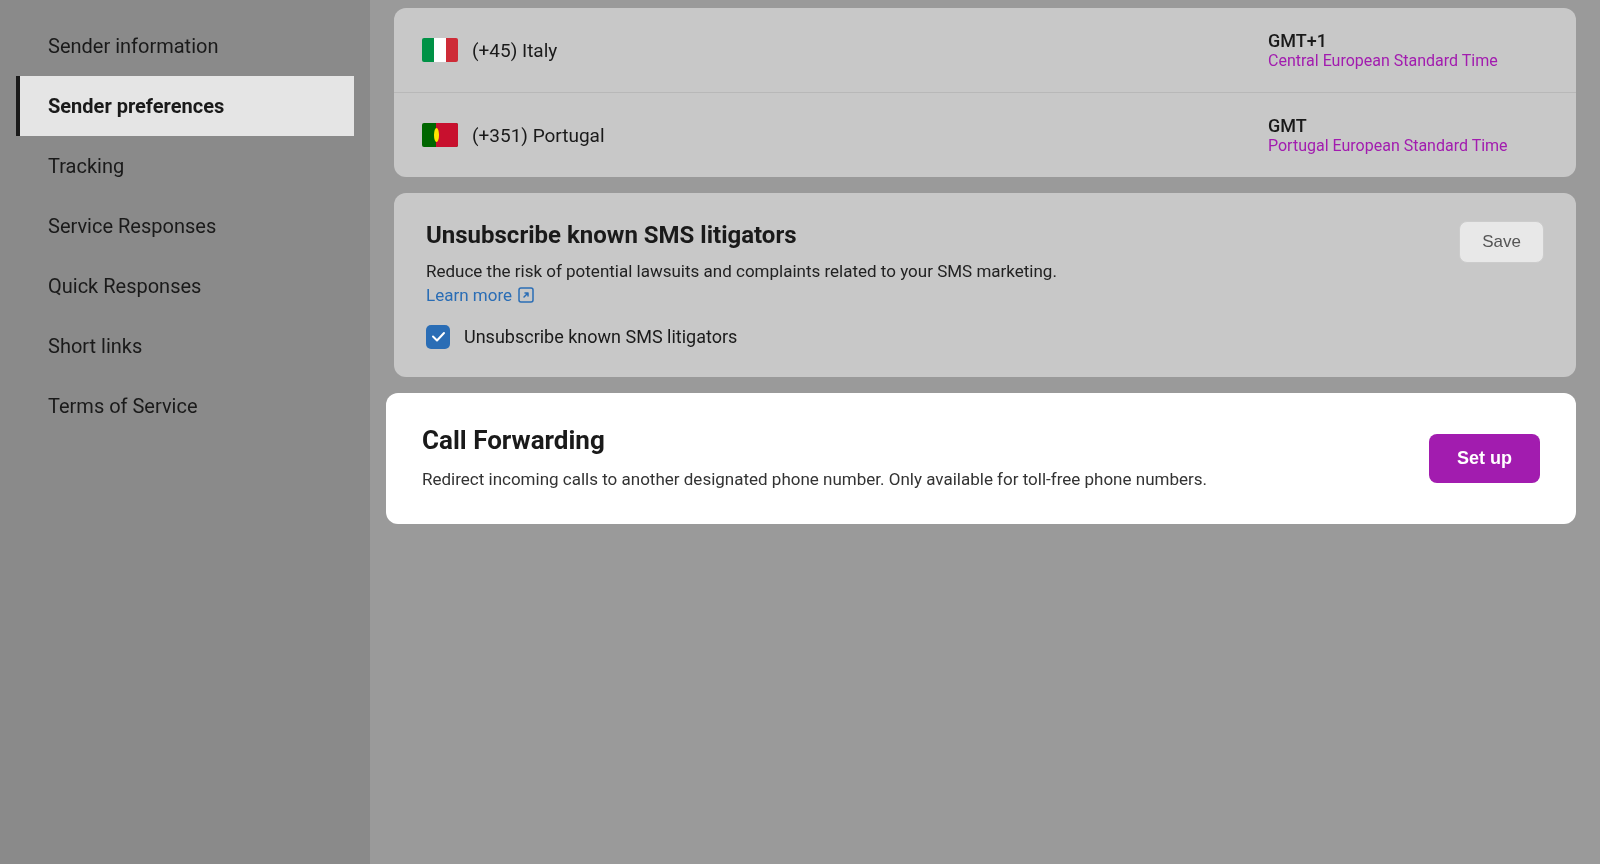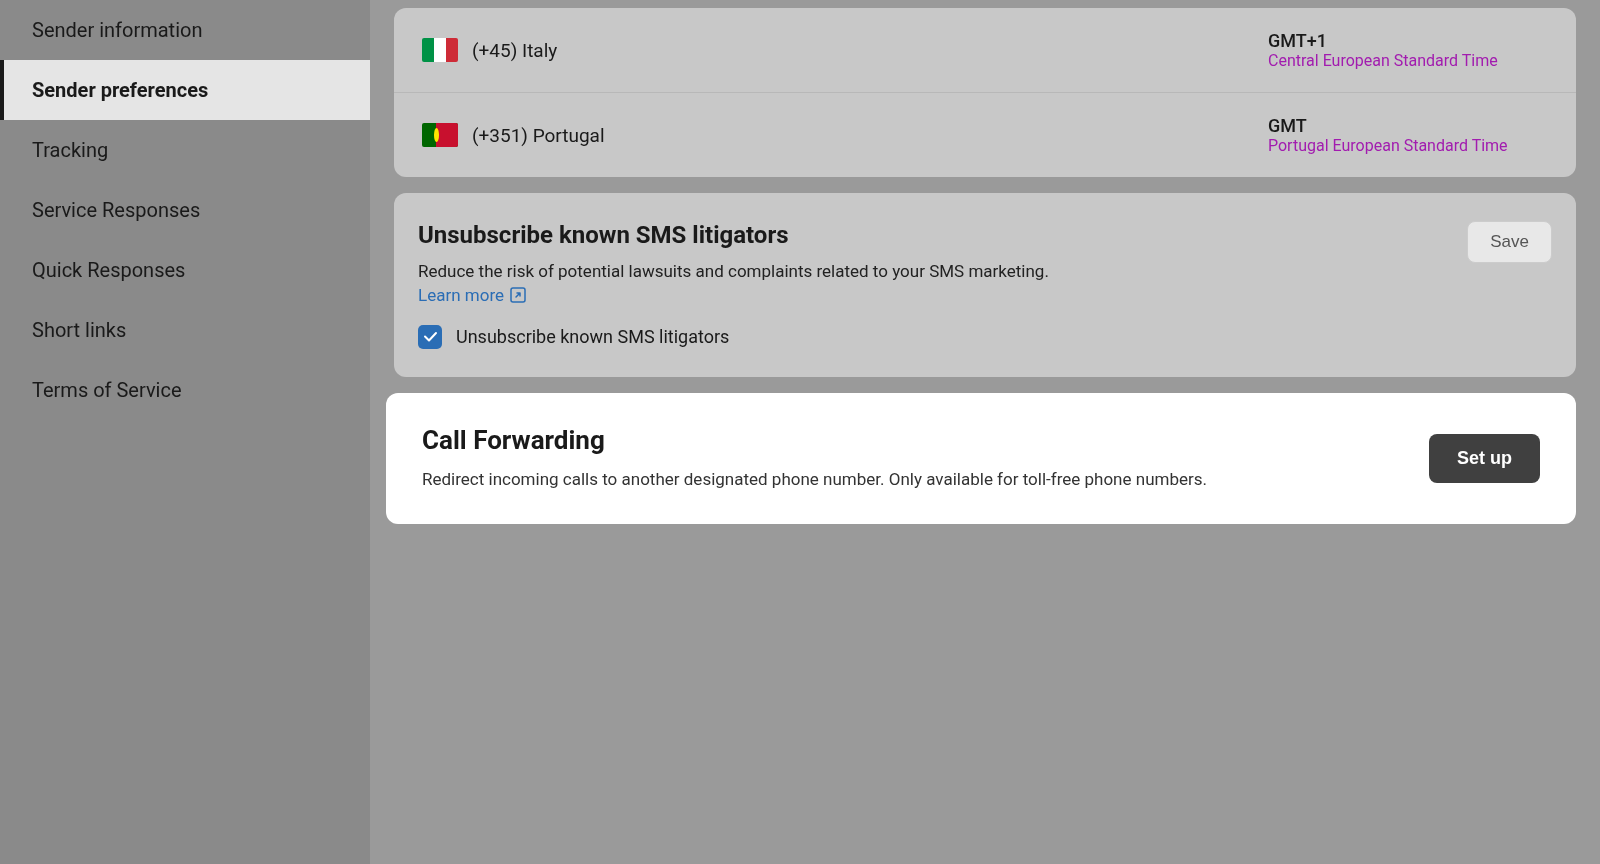--- a/index.html
+++ b/index.html
@@ -10,21 +10,21 @@
       width: 1600px;
       min-height: 864px;
       overflow: hidden;
     }
 
     
     .sidebar {
       width: 370px;
       min-width: 370px;
       background: #8a8a8a;
-      padding: 0;
+      padding: 16px;
       display: flex;
       flex-direction: column;
     }
 
     .sidebar-item {
       padding: 18px 28px;
       font-size: 20px;
       color: #1a1a1a;
       cursor: pointer;
       border-left: 4px solid transparent;
@@ -127,21 +127,21 @@
     .timezone-full {
       font-size: 16px;
       color: #a21caf;
     }
 
     
     .unsubscribe-card {
       background: #c8c8c8;
       border-radius: 12px;
       margin: 0 24px 16px 24px;
-      padding: 28px 24px;
+      padding: 28px 32px;
       display: flex;
       align-items: flex-start;
       justify-content: space-between;
       gap: 20px;
     }
 
     .unsubscribe-content {
       flex: 1;
     }
 
@@ -237,21 +237,21 @@
       margin-bottom: 12px;
     }
 
     .cf-desc {
       font-size: 17px;
       color: #333;
       line-height: 1.5;
     }
 
     .setup-button {
-      background: #404040;
+      background: #a21caf;
       color: #ffffff;
       border: none;
       border-radius: 8px;
       padding: 14px 28px;
       font-size: 18px;
       font-weight: 600;
       cursor: pointer;
       white-space: nowrap;
       align-self: center;
     }

